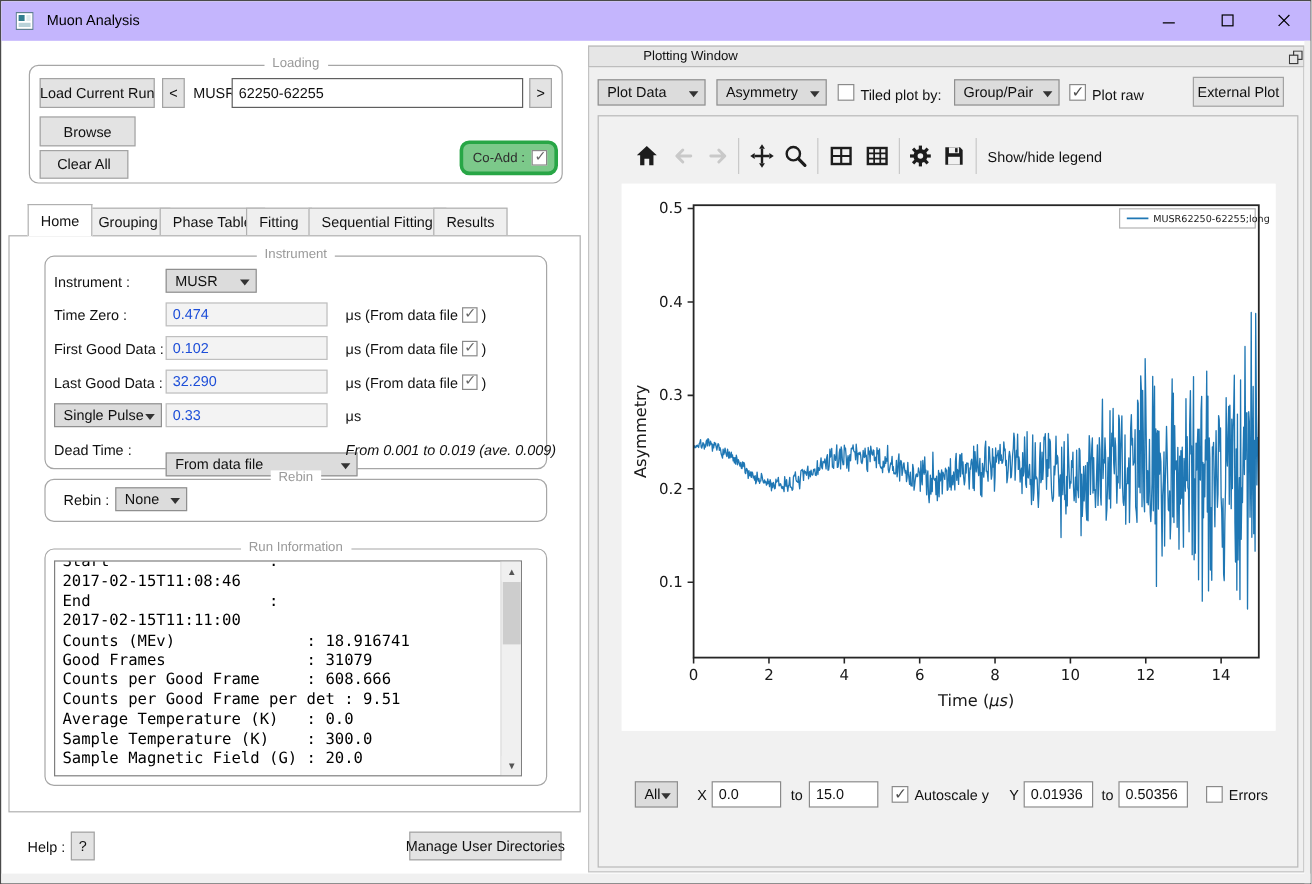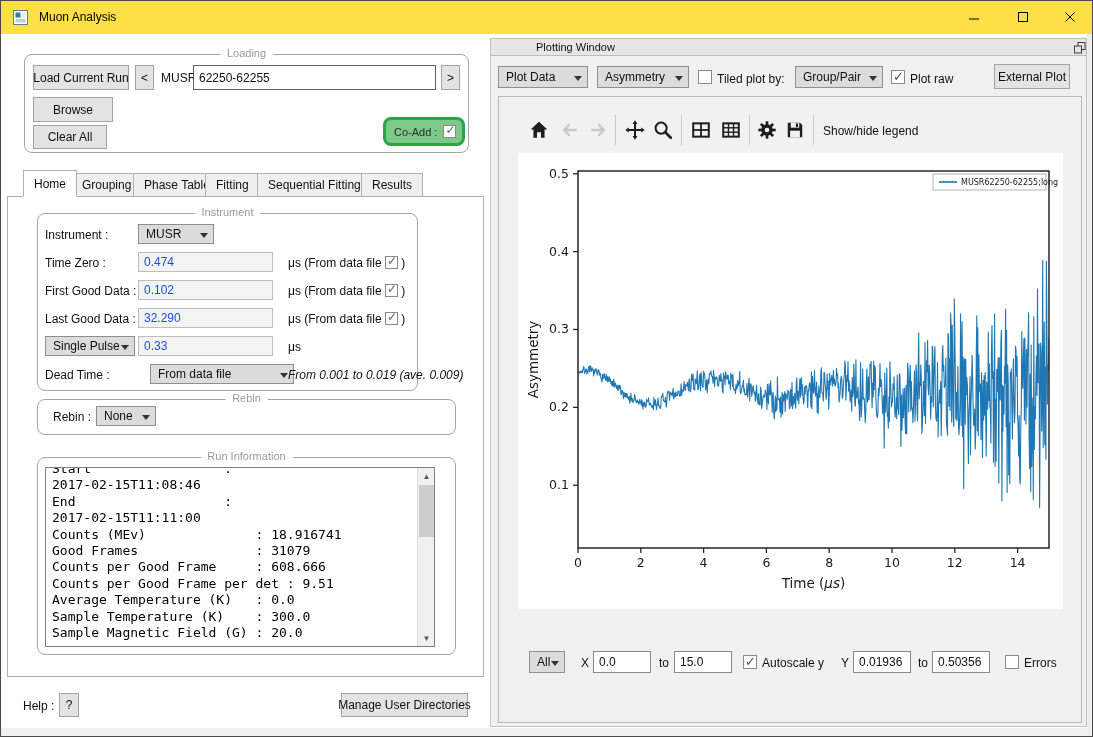--- a/index.html
+++ b/index.html
@@ -2,21 +2,21 @@
 <html><head>
 <meta charset="utf-8">
 <style>
   html,body{margin:0;padding:0;background:#fff;}
   *{box-sizing:border-box;}
   #window{position:relative;width:1093px;height:737px;background:#ffffff;
     border:1px solid #4a4a4a;overflow:hidden;
     font-family:"Liberation Sans",sans-serif;font-size:12px;color:#111;}
   .abs{position:absolute;}
   
-  #titlebar{left:0;top:0;width:100%;height:33px;background:#fde047;}
+  #titlebar{left:0;top:0;width:100%;height:33px;background:#c4b5fd;}
   #title-text{left:38px;top:9px;font-size:12px;color:#000;}
   .winbtn{width:30px;height:22px;top:5px;display:flex;align-items:center;justify-content:center;cursor:default;}
   
   .group{border:1px solid #a6a6a6;border-radius:8px;background:transparent;}
   .group-legend{position:absolute;top:-8px;left:50%;transform:translateX(-50%);
     background:#fff;padding:0 7px;color:#9a9a9a;font-size:11px;white-space:nowrap;}
   
   .btn{background:#e3e3e3;border:1px solid #a3a3a3;display:flex;align-items:center;
     justify-content:center;font-size:12px;color:#101010;white-space:nowrap;}
   .combo{background:#dcdcdc;border:1px solid #8f8f8f;display:flex;align-items:center;
@@ -105,21 +105,21 @@
   </div>
 
   <div class="tab sel" style="left:22px;">Home</div>
   <div class="tab" style="left:70px;">Grouping</div>
   <div class="tab" style="left:132px;">Phase Table</div>
   <div class="tab" style="left:204px;">Fitting</div>
   <div class="tab" style="left:256px;">Sequential Fitting</div>
   <div class="tab" style="left:360px;">Results</div>
   <div class="abs" id="tabpane"></div>
 
-  <div class="abs group" style="left:36px;top:212px;width:381px;height:178px;z-index:2;">
+  <div class="abs group" style="left:36px;top:212px;width:419px;height:178px;z-index:2;">
     <span class="group-legend">Instrument</span>
   </div>
   <span class="lbl" style="left:44px;top:227px;z-index:2;">Instrument :</span>
   <div class="combo" style="left:137px;top:223px;width:76px;height:20px;z-index:2;">MUSR</div>
 
   <span class="lbl" style="left:44px;top:255px;z-index:2;">Time Zero :</span>
   <div class="field ro" style="left:137px;top:251px;width:135px;height:20px;z-index:2;">0.474</div>
   <span class="lbl" style="left:287px;top:255px;z-index:2;"><span>μs (From data file</span> <span class="cbi on"></span> <span>)</span></span>
 
   <span class="lbl" style="left:44px;top:283px;z-index:2;">First Good Data :</span>
@@ -128,21 +128,21 @@
 
   <span class="lbl" style="left:44px;top:311px;z-index:2;">Last Good Data :</span>
   <div class="field ro" style="left:137px;top:307px;width:135px;height:20px;z-index:2;">32.290</div>
   <span class="lbl" style="left:287px;top:311px;z-index:2;"><span>μs (From data file</span> <span class="cbi on"></span> <span>)</span></span>
 
   <div class="combo" style="left:44px;top:335px;width:90px;height:20px;z-index:2;">Single Pulse</div>
   <div class="field ro" style="left:137px;top:335px;width:135px;height:20px;z-index:2;">0.33</div>
   <span class="lbl" style="left:287px;top:339px;z-index:2;">μs</span>
 
   <span class="lbl" style="left:44px;top:367px;z-index:2;">Dead Time :</span>
-  <div class="combo" style="left:137px;top:363px;width:144px;height:20px;z-index:2;margin-left:12px;">From data file</div>
+  <div class="combo" style="left:137px;top:376px;width:160px;height:20px;z-index:2;">From data file</div>
   <span class="lbl" style="left:287px;top:367px;z-index:2;font-style:italic;">From 0.001 to 0.019 (ave. 0.009)</span>
 
   <div class="abs group" style="left:36px;top:398px;width:419px;height:36px;z-index:2;">
     <span class="group-legend">Rebin</span>
   </div>
   <span class="lbl" style="left:52px;top:409px;z-index:2;">Rebin :</span>
   <div class="combo" style="left:95px;top:405px;width:60px;height:20px;z-index:2;">None</div>
 
   <div class="abs group" style="left:36px;top:456px;width:419px;height:198px;z-index:2;">
     <span class="group-legend">Run Information</span>

